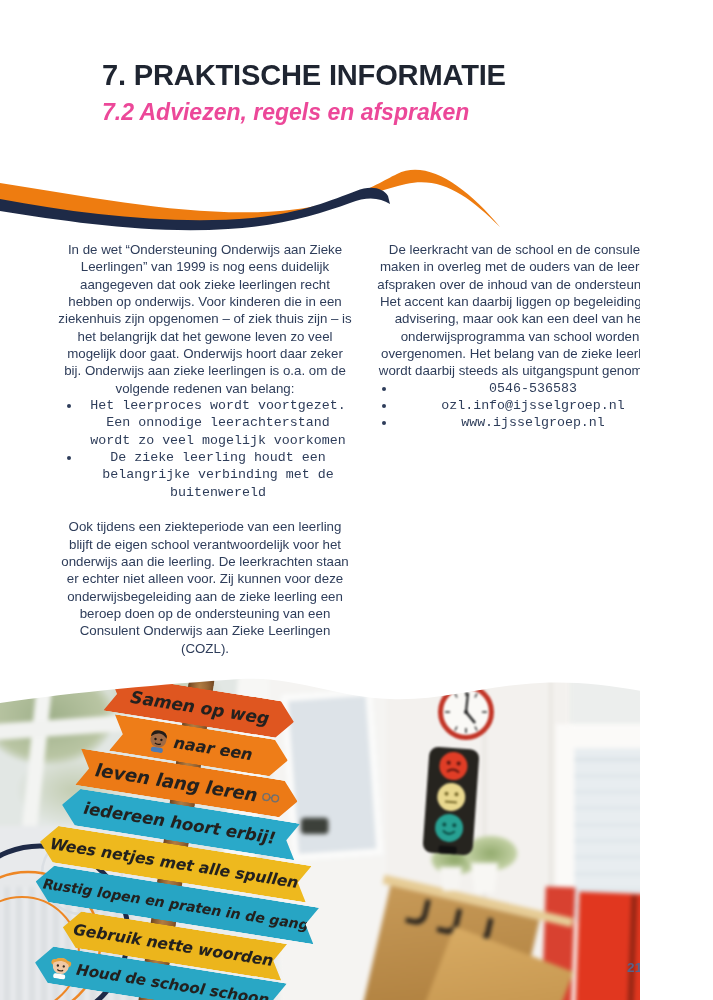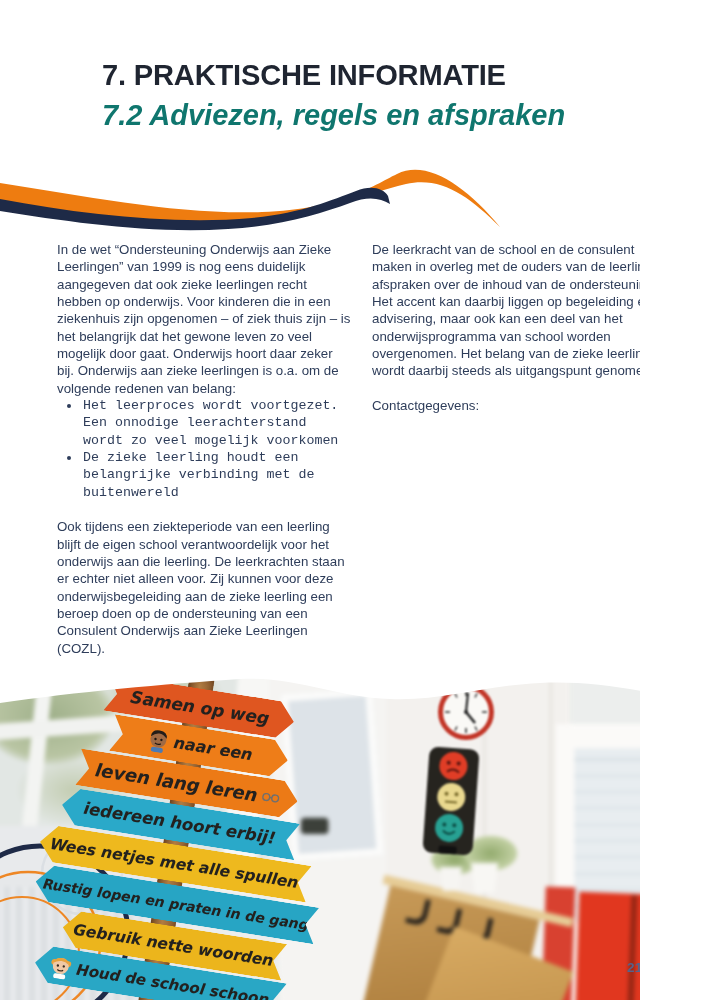--- a/index.html
+++ b/index.html
@@ -1,24 +1,24 @@
 <!DOCTYPE html>
 <html><head>
 <meta charset="utf-8">
 <style>
   html,body{margin:0;padding:0;background:#ffffff;}
   .page{position:relative;width:640px;height:1000px;background:#fff;overflow:hidden;
-        font-family:"Liberation Sans",sans-serif;}
+        font-family:"Liberation Sans",sans-serif;text-align:center;}
   
   .corner-orange{position:absolute;left:646px;top:0;width:27px;height:150px;background:#ee7c10;}
   .corner-navy{position:absolute;left:674px;top:0;width:39px;height:166px;background:#1e2a47;}
   .title{position:absolute;left:102px;top:58px;font-size:30px;font-weight:800;
          letter-spacing:-.2px;color:#1f2531;white-space:nowrap;transform:scaleX(.97);transform-origin:left top;}
-  .subtitle{position:absolute;left:102px;top:99px;font-size:29px;font-weight:700;font-style:italic;
-            color:#0f766e;white-space:nowrap;}
+  .subtitle{position:absolute;left:102px;top:99px;font-size:23px;font-weight:700;font-style:italic;
+            color:#ec4899;white-space:nowrap;}
   .brush-wave{position:absolute;left:0;top:160px;width:520px;height:80px;}
   
   .col{position:absolute;top:241px;width:296px;font-size:13.3px;line-height:17.35px;color:#2e3d5a;}
   .col-left{left:57px;}
   .col-right{left:372px;}
   .col p{margin:0;}
   .col .lead{font-weight:700;}
   .col ul{margin:0;padding:0 0 0 24px;}
   .col li{margin:0;padding-left:2px;font-family:Liberation Mono, monospace;}
   .gap{margin-top:17px !important;}
@@ -102,21 +102,25 @@
     <p>In de wet “Ondersteuning Onderwijs aan Zieke Leerlingen” van 1999 is nog eens duidelijk aangegeven dat ook zieke leerlingen recht hebben op onderwijs. Voor kinderen die in een ziekenhuis zijn opgenomen – of ziek thuis zijn – is het belangrijk dat het gewone leven zo veel mogelijk door gaat. Onderwijs hoort daar zeker bij. Onderwijs aan zieke leerlingen is o.a. om de volgende redenen van belang:</p>
     <ul>
       <li>Het leerproces wordt voortgezet. Een onnodige leerachterstand wordt zo veel mogelijk voorkomen</li>
       <li>De zieke leerling houdt een belangrijke verbinding met de buitenwereld</li>
     </ul>
     <p class="gap">Ook tijdens een ziekteperiode van een leerling blijft de eigen school verantwoordelijk voor het onderwijs aan die leerling. De leerkrachten staan er echter niet alleen voor. Zij kunnen voor deze onderwijsbegeleiding aan de zieke leerling een beroep doen op de ondersteuning van een Consulent Onderwijs aan Zieke Leerlingen (COZL).</p>
   </div>
 
   <div class="col col-right">
     <p>De leerkracht van de school en de consulent maken in overleg met de ouders van de leerling afspraken over de inhoud van de ondersteuning. Het accent kan daarbij liggen op begeleiding en advisering, maar ook kan een deel van het onderwijsprogramma van school worden overgenomen. Het belang van de zieke leerling wordt daarbij steeds als uitgangspunt genomen.</p>
-    <p class="gap">Contactgegevens:</p>
+    <ul>
+      <li>0546-536583</li>
+      <li>ozl.info@ijsselgroep.nl</li>
+      <li>www.ijsselgroep.nl</li>
+    </ul>
   </div>
 
   <div class="photo">
 
     <div class="photo-bg">
       <div class="win">
         <div class="tree t1"></div>
         <div class="tree t2"></div>
         <div class="tree t3"></div>
         <div class="mullion-v"></div>

